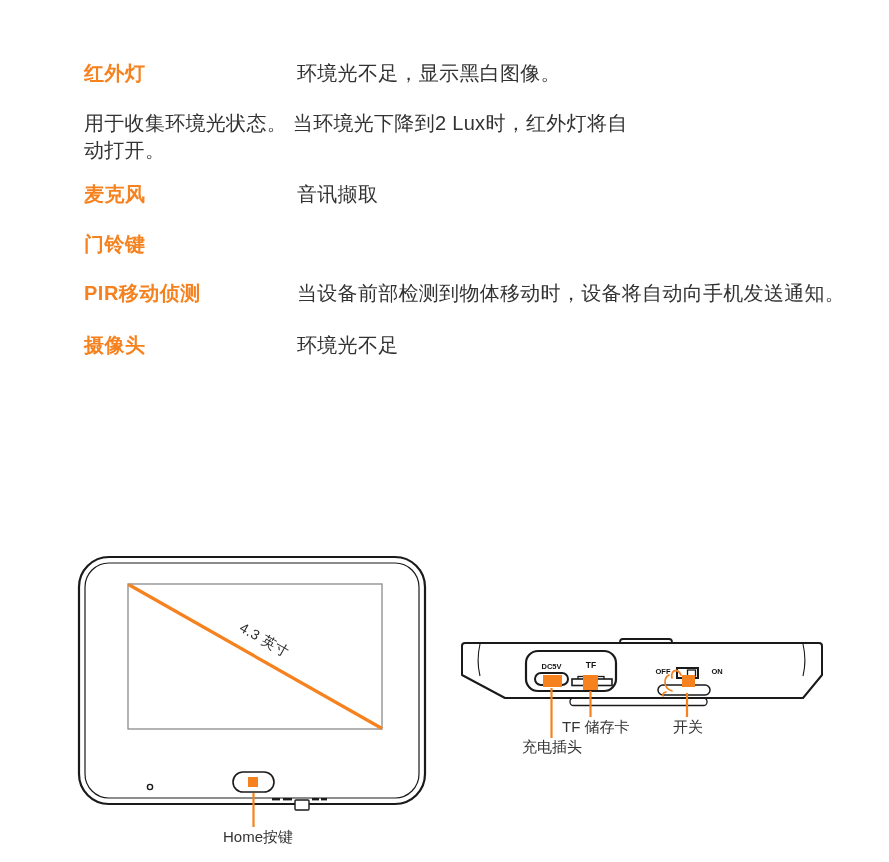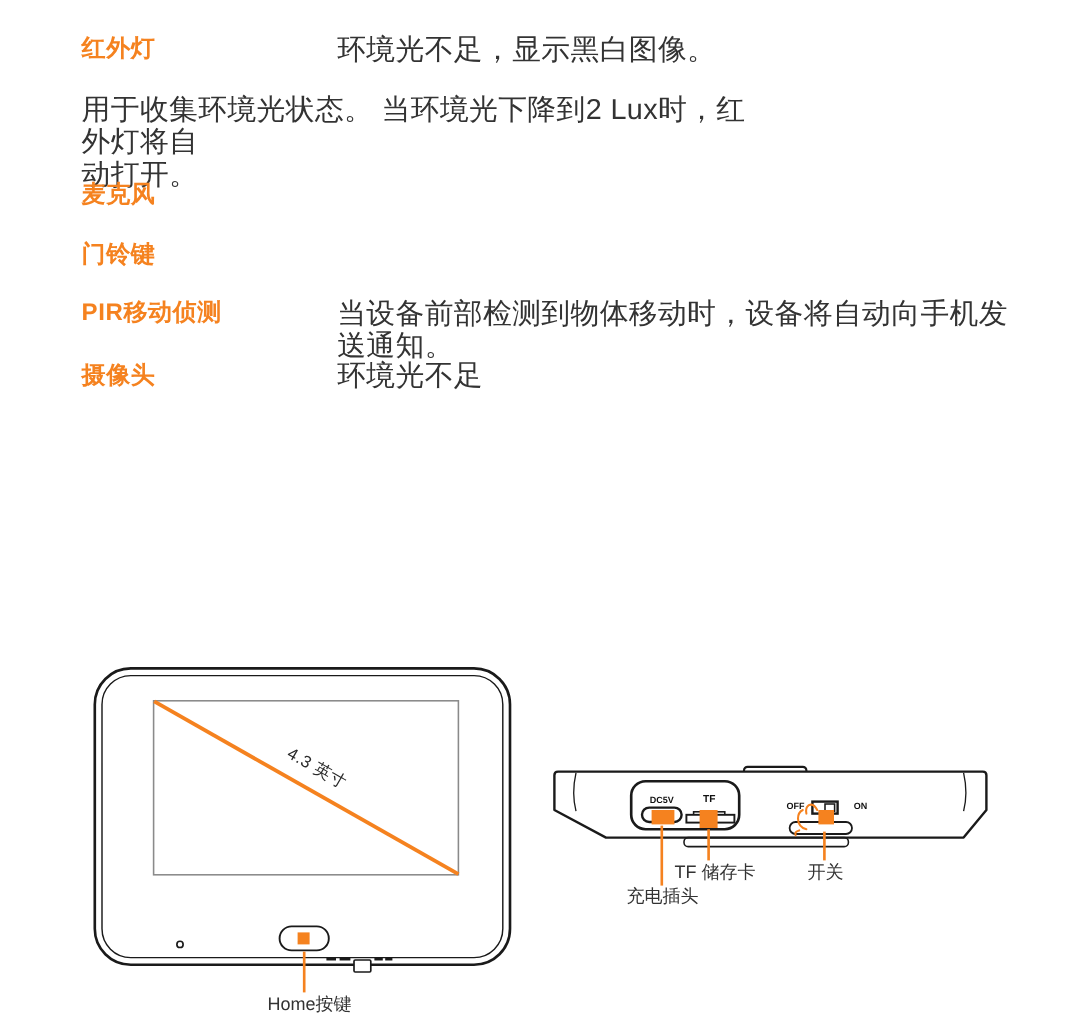--- a/index.html
+++ b/index.html
@@ -5,36 +5,37 @@
   html,body{margin:0;padding:0;background:#ffffff;}
   .page{
     position:relative;
     width:889px;height:862px;
     background:#ffffff;
     font-family:"Liberation Sans","DejaVu Sans",sans-serif;
     overflow:hidden;
   }
   .spec-row{
     position:absolute;
-    left:68px;
+    left:84px;
     display:flex;
-    align-items:flex-start;
+    align-items:center;
+    margin-top:32px;
   }
   .spec-term{
     width:213px;
     flex:0 0 213px;
     font-size:20px;
     font-weight:bold;
     color:#F5821F;
     line-height:27px;
     letter-spacing:0.5px;
   }
   .spec-desc{
     width:560px;
-    font-size:24px;
+    font-size:20px;
     color:#333333;
     line-height:27px;
     white-space:pre-line;
     letter-spacing:0.3px;
   }
   svg{position:absolute;}
   svg text{
     font-family:"Liberation Sans","DejaVu Sans",sans-serif;
     fill:#333333;
   }
@@ -55,20 +56,21 @@
     <div class="spec-row" style="top:28px">
       <div class="spec-term">红外灯</div>
       <div class="spec-desc">环境光不足，显示黑白图像。</div>
     </div>
     <div class="spec-row" style="top:78px">
       <div class="spec-desc">用于收集环境光状态。 当环境光下降到2 Lux时，红外灯将自
 动打开。</div>
     </div>
     <div class="spec-row" style="top:149px">
       <div class="spec-term">麦克风</div>
+      <div class="spec-desc">音讯撷取</div>
     </div>
     <div class="spec-row" style="top:199px">
       <div class="spec-term">门铃键</div>
     </div>
     <div class="spec-row" style="top:248px">
       <div class="spec-term">PIR移动侦测</div>
       <div class="spec-desc">当设备前部检测到物体移动时，设备将自动向手机发送通知。</div>
     </div>
     <div class="spec-row" style="top:300px">
       <div class="spec-term">摄像头</div>

